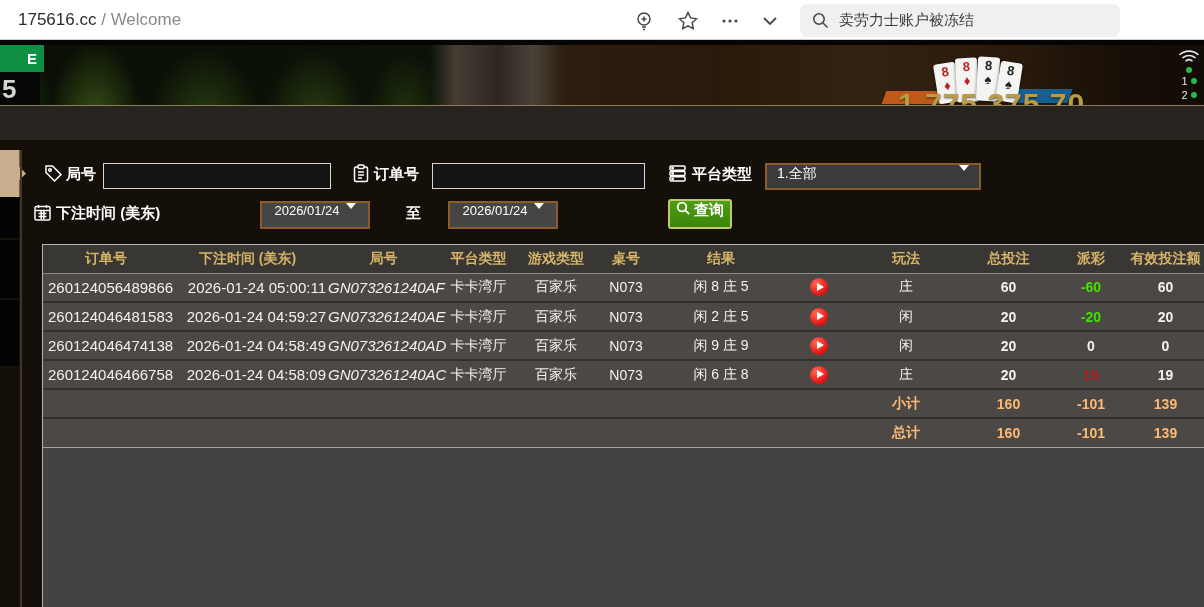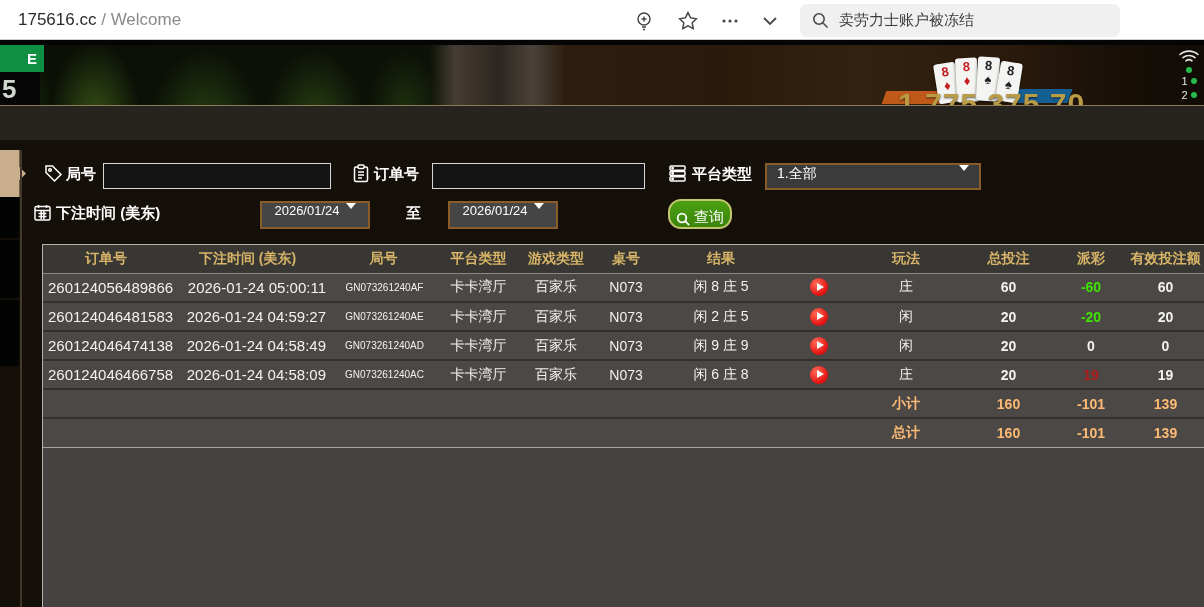--- a/index.html
+++ b/index.html
@@ -66,30 +66,30 @@
   .f-input { position:absolute; height:26px; background:#141414; border:1px solid #d6d6d6; color:#eee; font-size:14px; padding:0 6px; outline:none; }
   .in-game { left:103px; top:23px; width:228px; }
   .in-order { left:432px; top:23px; width:213px; }
   .dd { position:absolute; background:#3b3b3b; border:2px solid #8a5c28; color:#fff; font-size:14px; display:flex; cursor:pointer; }
   .dd-platform { left:765px; top:23px; width:216px; height:27px; padding:0 10px; }
   .dd-platform .caret { margin-left:auto; }
   .caret { width:0; height:0; border-left:5px solid transparent; border-right:5px solid transparent; border-top:6px solid #ffffff; }
   .datebox { justify-content:center; gap:6px; font-size:13px; background:#454545; }
   .dd-date1 { left:260px; top:61px; width:110px; height:28px; }
   .dd-date2 { left:448px; top:61px; width:110px; height:28px; }
-  .query-btn { position:absolute; left:668px; top:59px; width:64px; height:30px; background:linear-gradient(#4aa012,#3c840c); border:2px solid #c2c66d; border-radius:13px; color:#fff; font-weight:normal; font-size:15px; display:flex; align-items:flex-end; justify-content:center; gap:3px; cursor:pointer; }
+  .query-btn { position:absolute; left:668px; top:59px; width:64px; height:30px; background:linear-gradient(#4aa012,#3c840c); border:2px solid #c2c66d; border-radius:3px; color:#fff; font-weight:bold; font-size:15px; display:flex; align-items:flex-start; justify-content:center; gap:3px; cursor:pointer; }
 
   
   .table-wrap { position:absolute; left:42px; top:104px; width:1162px; height:363px; background:#454341; border-top:1px solid #b5b3ae; border-left:1px solid #b5b3ae; }
   table { width:100%; border-collapse:collapse; table-layout:fixed; }
   thead th { height:28px; background:#393734; color:#d7b467; font-size:14px; font-weight:bold; border-bottom:1px solid #8a8885; }
   tbody td, tfoot td { height:29px; background:#4b4845; color:#f2f2f2; font-size:14px; border-bottom:2px solid #33302c; }
   .c-order { text-align:left; padding-left:5px; font-size:15px; }
   .c-time { text-align:right; padding-left:2px; font-size:15px; }
-  .c-game { text-align:center; padding-left:2px; font-size:10px; }
+  .c-game { text-align:center; padding-left:2px; font-size:15px;font-style:italic; }
   .c-center { text-align:center; }
   .c-strong { font-weight:bold;margin-top:8px; }
   .pay-neg { color:#3fe400; }
   .pay-pos { color:#b11a1a; }
   .pay-zero { color:#f2f2f2; }
   .play-btn { display:inline-block; width:18px; height:18px; border-radius:50%; background:radial-gradient(circle at 35% 30%,#ff6a55,#e31010 70%); position:relative; vertical-align:middle; cursor:pointer; }
   .play-btn::after { content:""; position:absolute; left:7px; top:4.5px; width:0; height:0; border-top:4.5px solid transparent; border-bottom:4.5px solid transparent; border-left:7px solid #ffffff; }
   .tot-label, .tot-num { color:#fdba74; font-weight:bold; text-align:center; }
   tr.total-row td { border-bottom:1px solid #a5a39e; }
   td.empty { background:#4b4845; }

